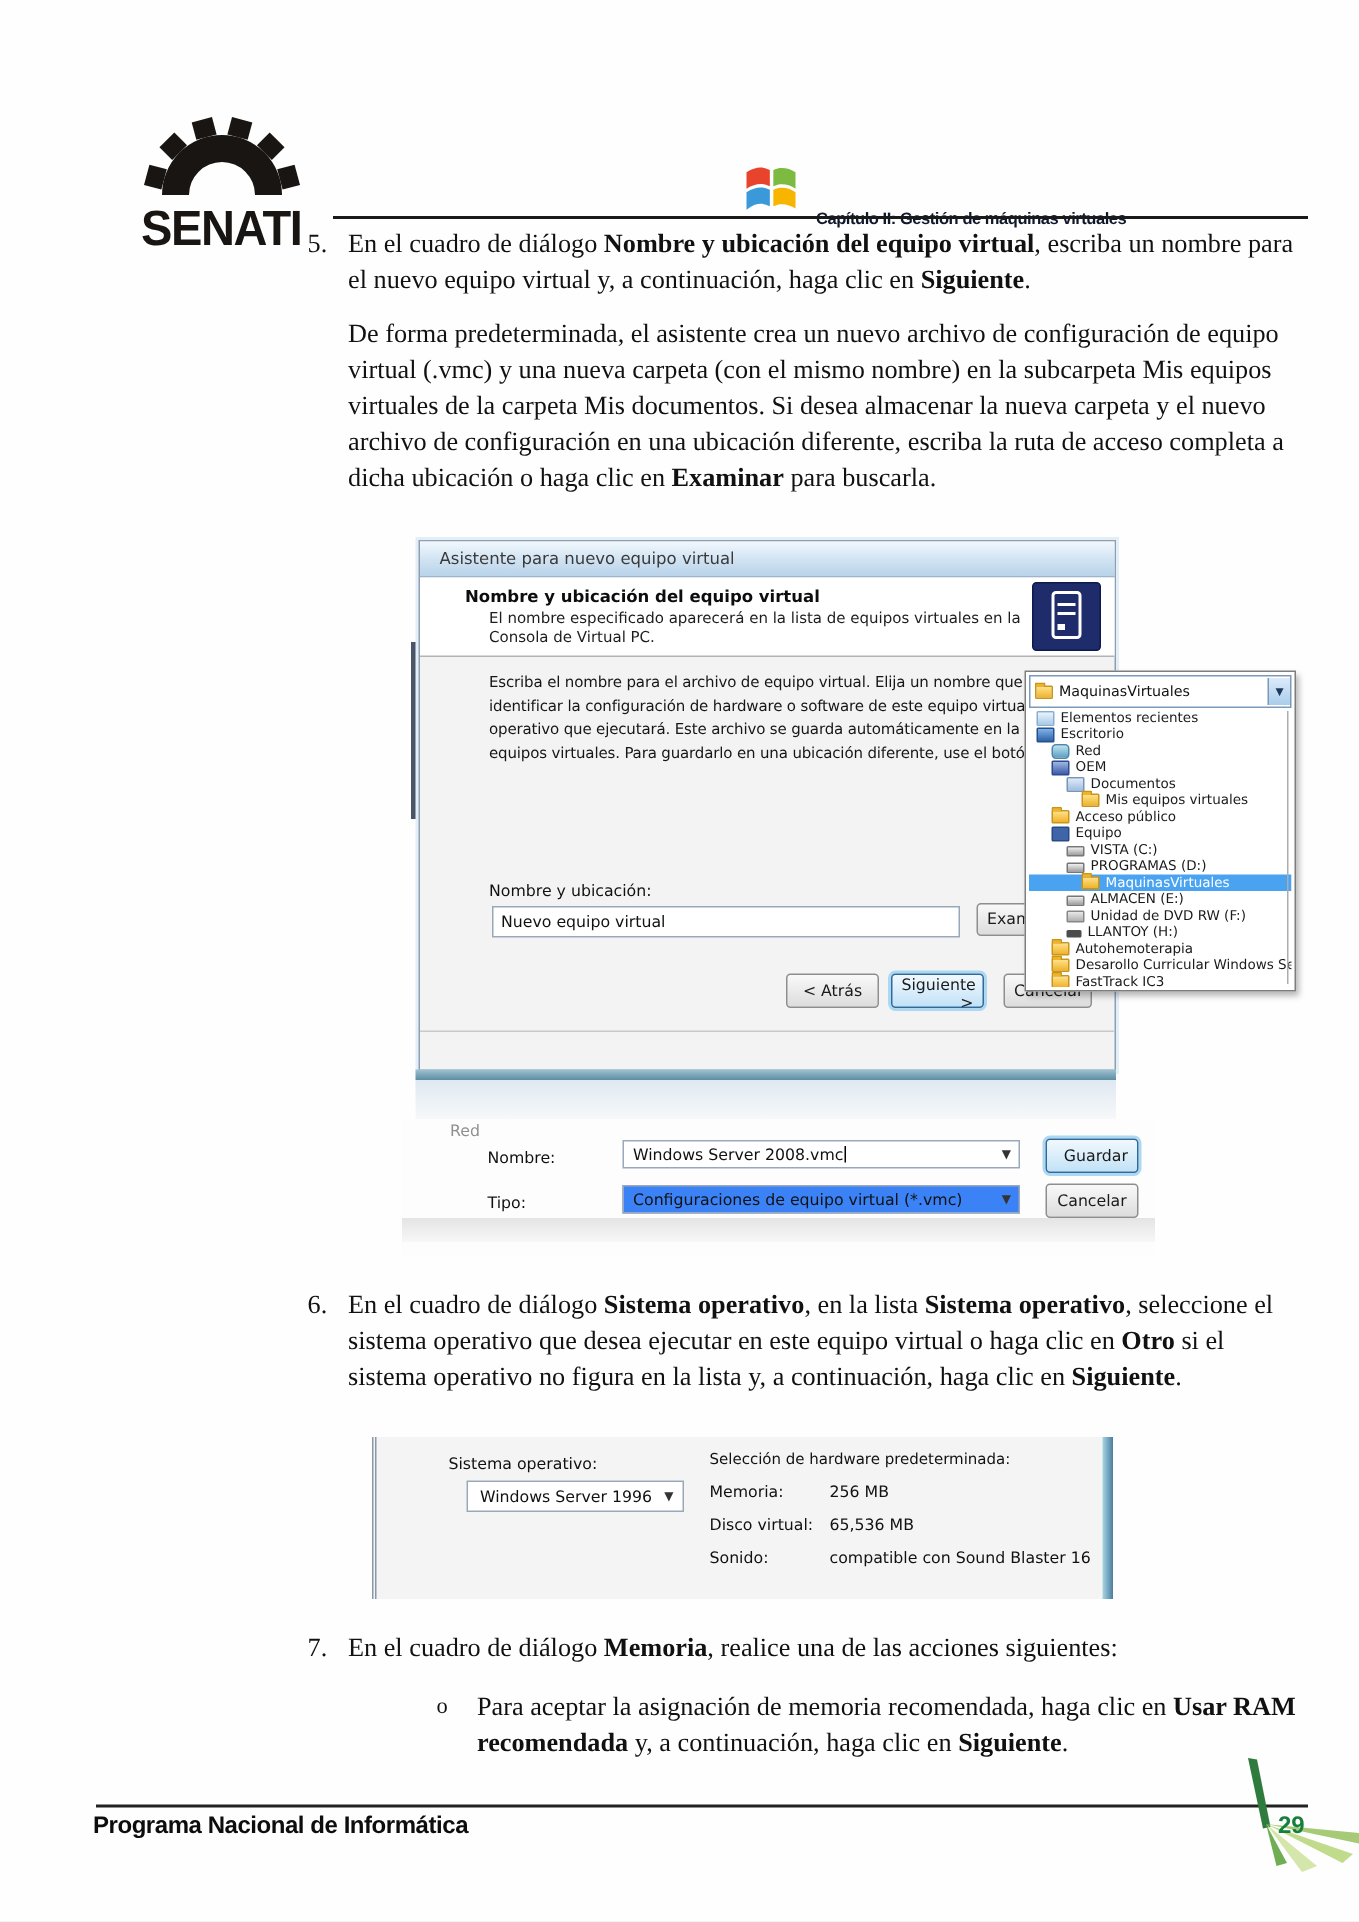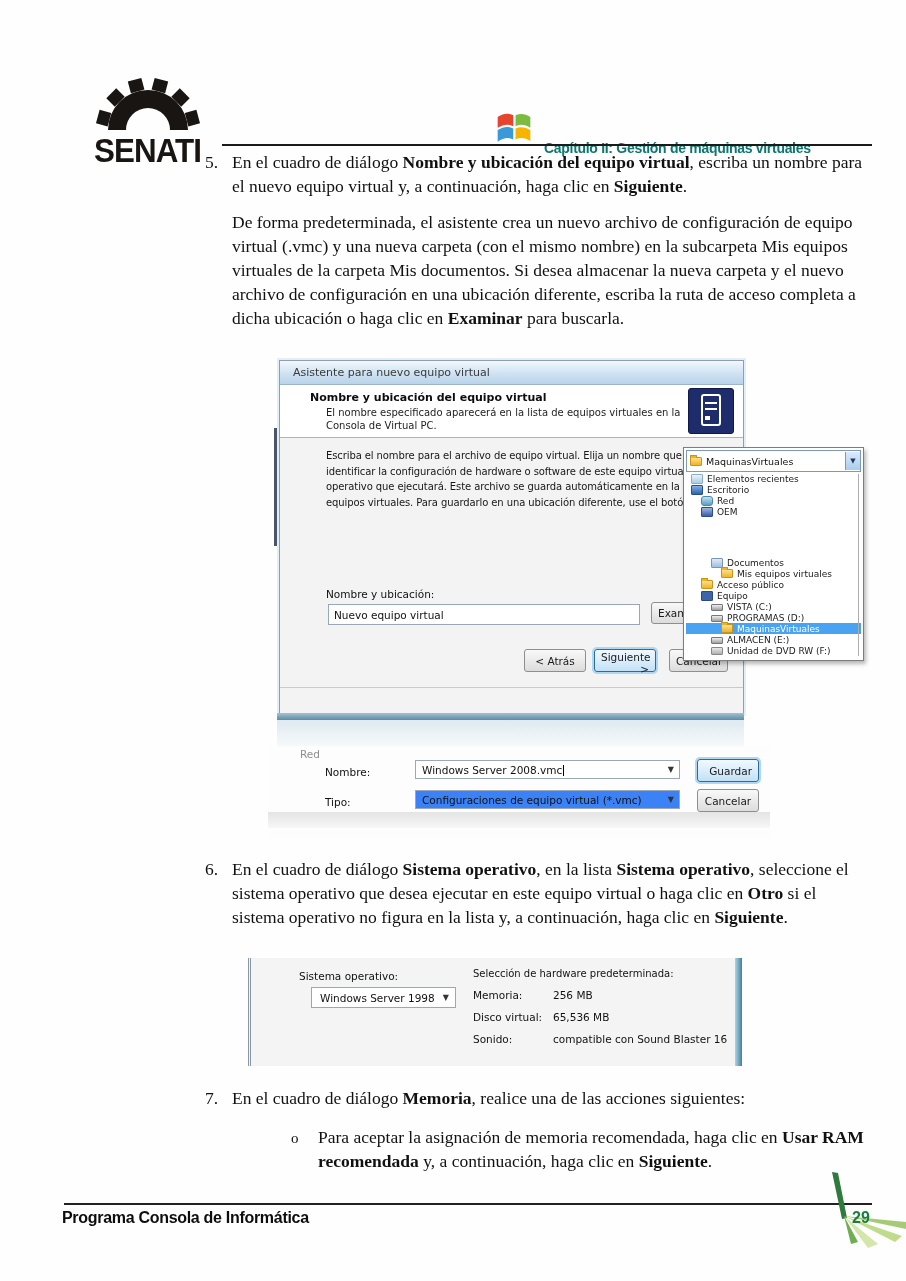--- a/index.html
+++ b/index.html
@@ -4,21 +4,21 @@
 <style>
   html,body{margin:0;padding:0;background:#e9e9e9;}
   .page{position:relative;width:906px;height:1281px;background:#fefefe;margin:0 auto;overflow:hidden;
         font-family:"Liberation Serif","DejaVu Serif",serif;color:#111;}
 
   
   .logo{position:absolute;left:60px;top:72px;width:175px;text-align:center;}
   .logo-text{font-family:"Liberation Sans",sans-serif;font-weight:bold;font-size:33px;letter-spacing:-1px;
              transform:scaleX(.95);color:#181512;margin-top:-6px;}
   .hdr-right{position:absolute;left:492px;top:98px;width:392px;display:flex;align-items:center;gap:8px;}
-  .hdr-title{font-family:"Liberation Sans",sans-serif;font-weight:bold;font-size:14px;color:#0f766e;
+  .hdr-title{font-family:"Liberation Sans",sans-serif;font-weight:bold;font-size:11px;color:#0f172a;
              letter-spacing:-0.3px;white-space:nowrap;margin-top:42px;}
   .hdr-line{position:absolute;left:222px;top:144px;width:650px;height:2px;background:#1a1a1a;}
 
   
   .sn{position:absolute;font-size:17.5px;line-height:24px;}
   .stxt{position:absolute;font-size:17.5px;line-height:24px;}
   .stxt b{font-weight:bold;}
   #step5-num{left:205px;top:150px;} #step5-text{left:232px;top:150px;width:632px;}
   #step5-para{left:232px;top:210px;width:640px;}
   #step6-num{left:205px;top:857px;} #step6-text{left:232px;top:857px;width:636px;}
@@ -216,21 +216,21 @@
         <div class="dd-item" style="padding-left: 15px;">
           <span class="tico i-network"></span>
           <span>Red</span>
         </div>
 
         <div class="dd-item" style="padding-left: 15px;">
           <span class="tico i-disk-blue"></span>
           <span>OEM</span>
         </div>
 
-        <div class="dd-item" style="padding-left: 25px; margin-top: 40px;">
+        <div class="dd-item" style="padding-left: 25px;">
           <span class="tico i-folder-docs"></span>
           <span>Documentos</span>
         </div>
 
         <div class="dd-item" style="padding-left: 35px;">
           <span class="tico i-folder"></span>
           <span>Mis equipos virtuales</span>
         </div>
 
         <div class="dd-item" style="padding-left: 15px;">
@@ -307,39 +307,39 @@
     </div>
     <button class="btn" id="sf-cancel">Cancelar</button>
   </div>
 
   <div class="sn" id="step6-num">6.</div>
   <div class="stxt" id="step6-text"><span>En el cuadro de diálogo </span><b>Sistema operativo</b><span>, en la lista </span><b>Sistema operativo</b><span>, seleccione el sistema operativo que desea ejecutar en este equipo virtual o haga clic en </span><b>Otro</b><span> si el sistema operativo no figura en la lista y, a continuación, haga clic en </span><b>Siguiente</b><span>.</span></div>
 
   <div class="osfrag ui">
     <div class="os-label">Sistema operativo:</div>
     <div class="os-combo">
-      <span>Windows Server 1998</span>
+      <span>Windows Server 1996</span>
       <span class="arrow">▼</span>
     </div>
     <div class="os-hw">Selección de hardware predeterminada:</div>
     <div class="os-row-label os-r0">Memoria:</div>
     <div class="os-row-value os-r0">256 MB</div>
     <div class="os-row-label os-r1">Disco virtual:</div>
     <div class="os-row-value os-r1">65,536 MB</div>
     <div class="os-row-label os-r2">Sonido:</div>
     <div class="os-row-value os-r2">compatible con Sound Blaster 16</div>
   </div>
 
   <div class="sn" id="step7-num">7.</div>
   <div class="stxt" id="step7-text"><span>En el cuadro de diálogo </span><b>Memoria</b><span>, realice una de las acciones siguientes:</span></div>
   <div class="sn" id="bullet7-marker">o</div>
   <div class="stxt" id="bullet7-text"><span>Para aceptar la asignación de memoria recomendada, haga clic en </span><b>Usar RAM recomendada</b><span> y, a continuación, haga clic en </span><b>Siguiente</b><span>.</span></div>
 
   <div class="ft-line"></div>
-  <div class="ft-left">Programa Consola de Informática</div>
+  <div class="ft-left">Programa Nacional de Informática</div>
   <svg class="ft-leaf" width="90" height="78" viewBox="0 0 90 78">
     <polygon points="16,0 22,1 31,46 26,47" fill="#2f7a3d"></polygon>
     <polygon points="28,44 90,50 90,57" fill="#9cc467" opacity="0.9"></polygon>
     <polygon points="28,44 86,64 79,70" fill="#b9d77e" opacity="0.9"></polygon>
     <polygon points="28,44 62,72 52,76" fill="#cfe3a0" opacity="0.9"></polygon>
     <polygon points="28,44 42,70 35,72" fill="#6fae53"></polygon>
   </svg>
   <div class="ft-page">29</div>
 
 </div>

